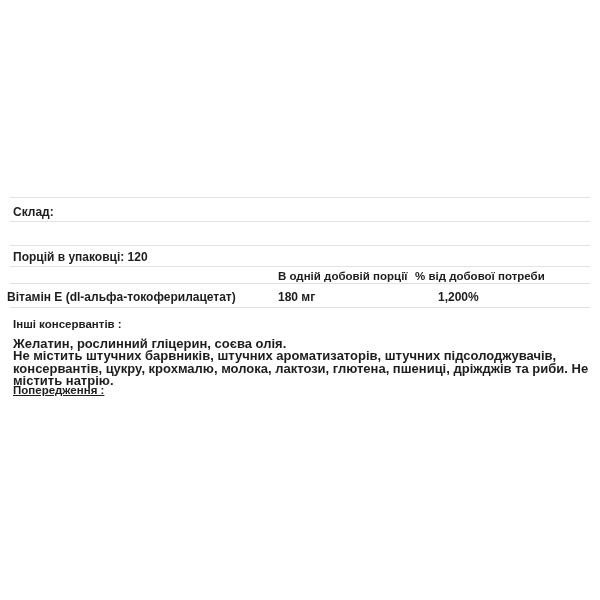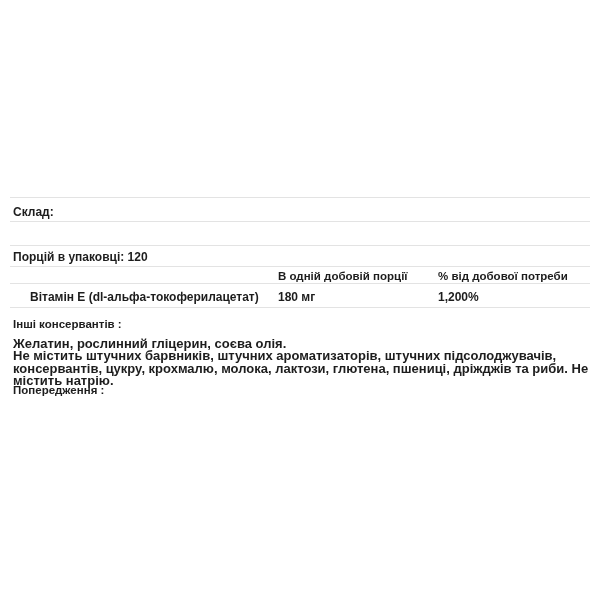--- a/index.html
+++ b/index.html
@@ -55,28 +55,28 @@
   <div class="divider" style="top:266px;"></div>
   <div class="divider" style="top:283px;"></div>
   <div class="divider" style="top:307px;"></div>
 
   <div class="txt" style="left:13px; top:205px;">Склад:</div>
 
 
   <div class="txt" style="left:13px; top:250px;">Порцій в упаковці: 120</div>
 
   <div class="txt txt-sm" style="left:278px; top:269px;">В одній добовій порції</div>
-  <div class="txt txt-sm" style="left:438px; top:269px;">% від добової потреби</div>
+  <div class="txt txt-sm" style="left:415px; top:269px;">% від добової потреби</div>
 
-  <div class="txt" style="left:30px; top:290px;">Вітамін E (dl-альфа-токоферилацетат)</div>
+  <div class="txt" style="left:7px; top:290px;">Вітамін E (dl-альфа-токоферилацетат)</div>
   <div class="txt" style="left:278px; top:290px;">180 мг</div>
   <div class="txt" style="left:438px; top:290px;">1,200%</div>
 
   <div class="txt txt-sm" style="left:13px; top:317px;">Інші консервантів :</div>
 
   <div class="para">
     <span class="pline">Желатин, рослинний гліцерин, соєва олія.</span>
     <span class="pline">Не містить штучних барвників, штучних ароматизаторів, штучних підсолоджувачів, консервантів, цукру, крохмалю, молока, лактози, глютена, пшениці, дріжджів та риби. Не містить натрію.</span>
   </div>
 
-  <div class="txt txt-sm" style="left:13px; top:383px;">Попередження :</div>
+  <div class="txt txt-sm" style="left:13px; top:383px;text-decoration:underline;">Попередження :</div>
 
 </div>
 
 </body></html>

